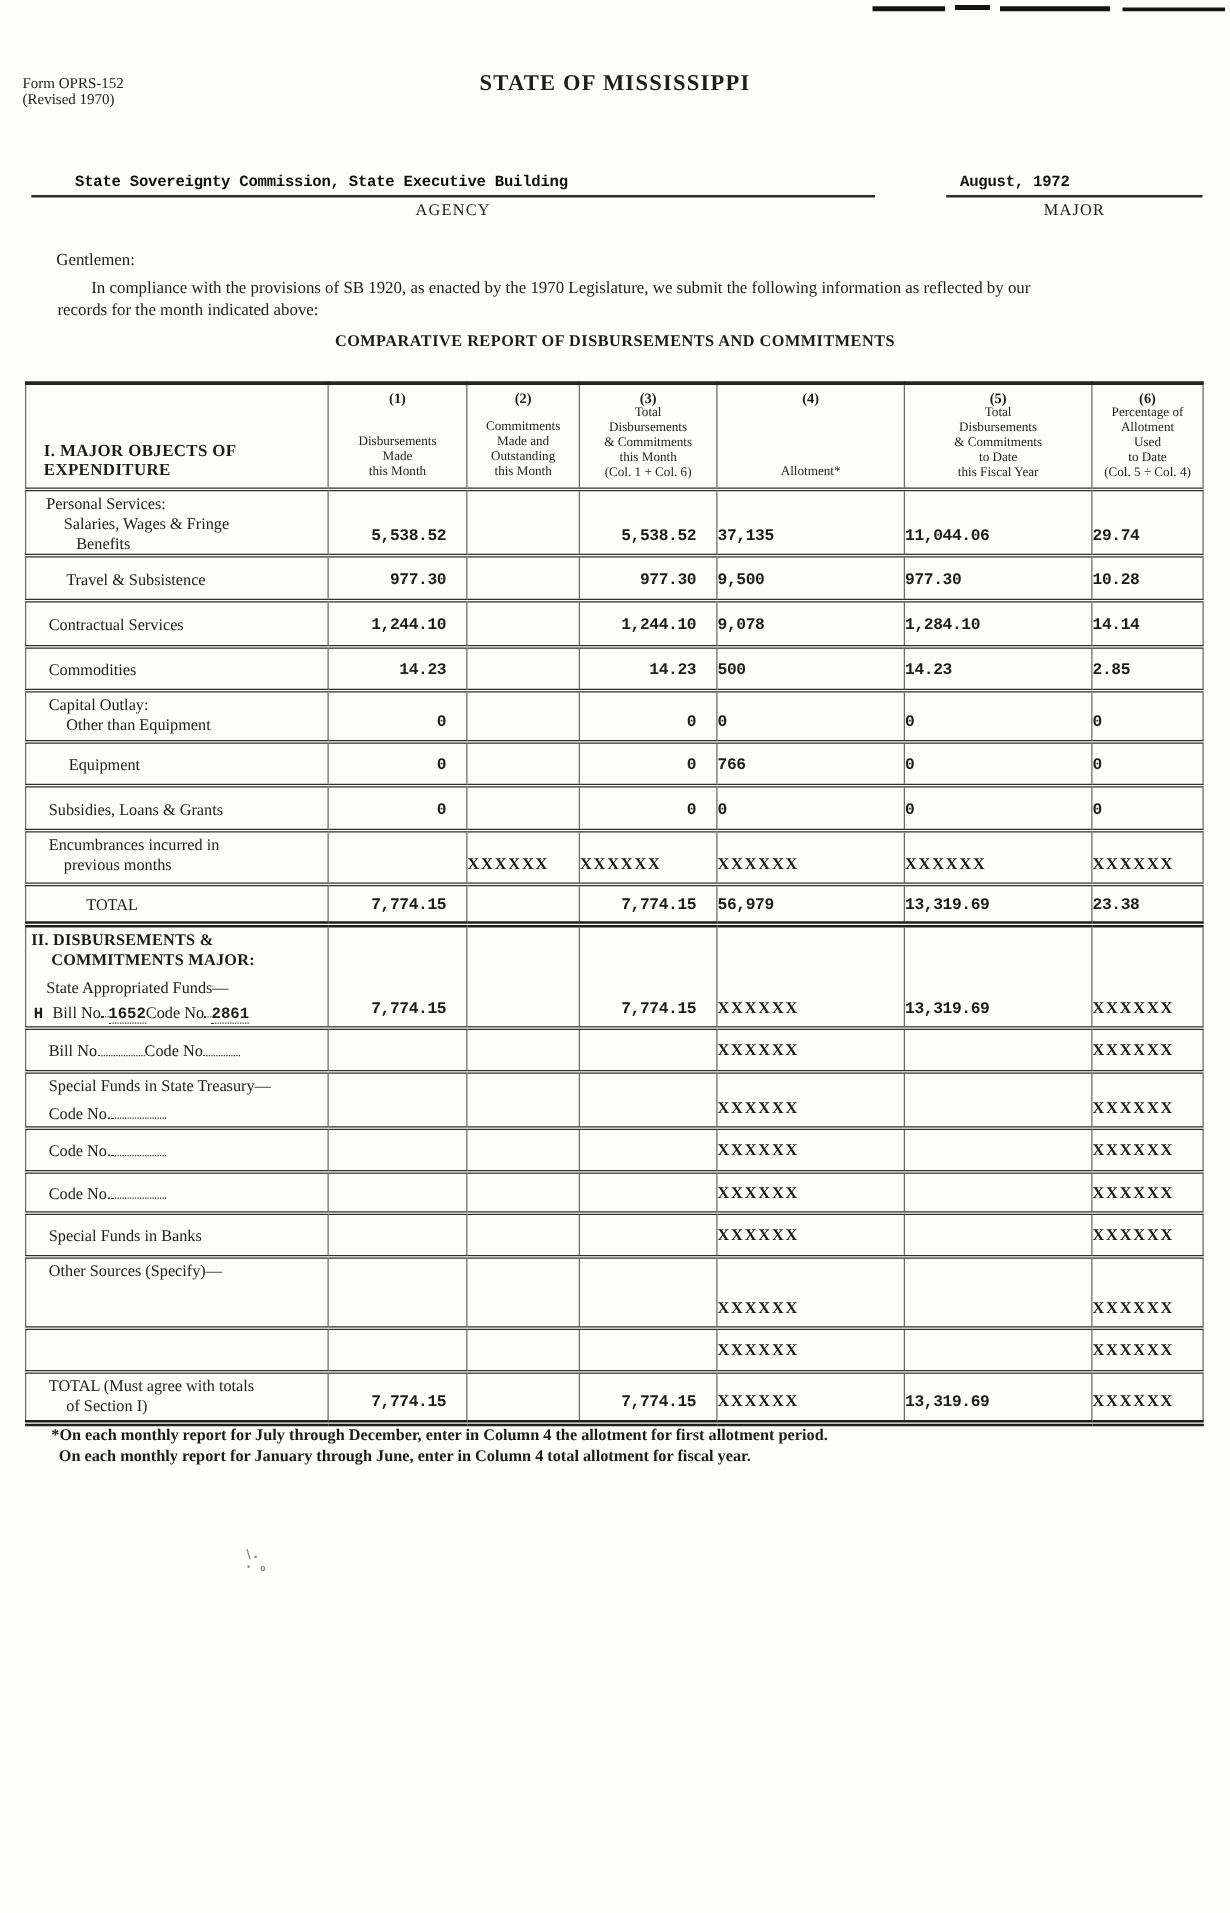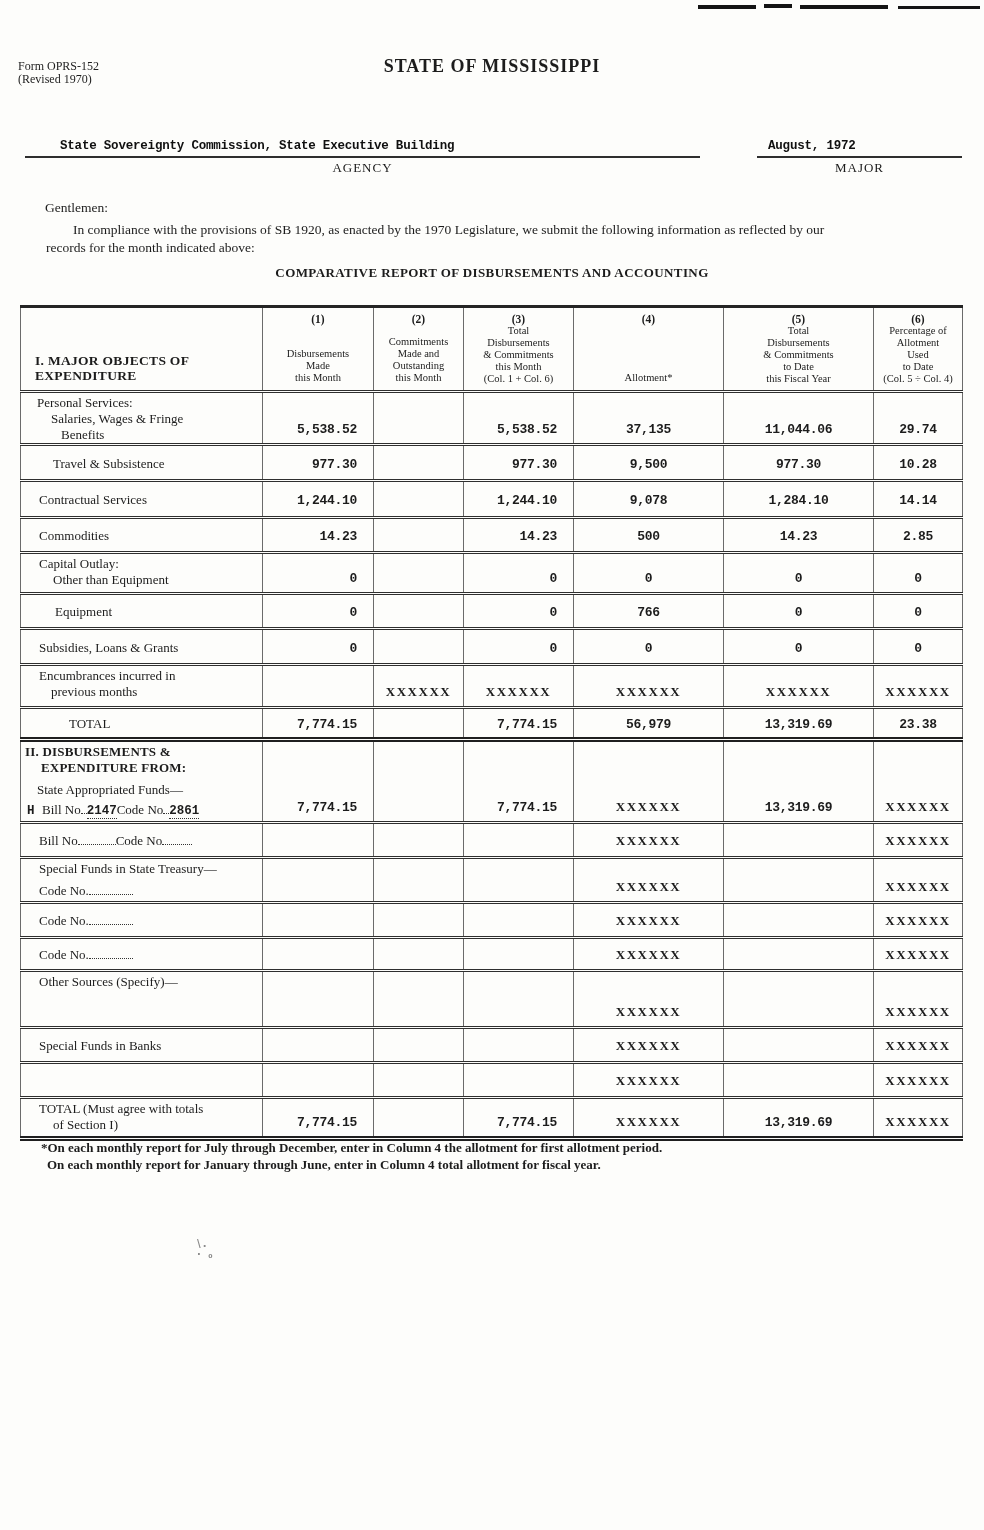--- a/index.html
+++ b/index.html
@@ -54,21 +54,21 @@
   .hwrap { display:flex; flex-direction:column; justify-content:space-between; height:82px; }
   .hnum { padding-top:5px; text-align:center; font:700 11.5px "Liberation Serif", serif; }
   .hdesc { padding-bottom:6px; text-align:center; font:400 10.5px "Liberation Serif", serif; line-height:12px; }
 
   .labcell { padding-top:2px; }
   .vtop { vertical-align:top; }
   .vmid { vertical-align:middle; }
   .v-bot { vertical-align:bottom; padding-bottom:6px; }
   .v-mid { vertical-align:middle; }
   .a-right { text-align:right; padding-right:16px; }
-  .a-center { text-align:center; }
+  .a-center { }
 
   .lab-line { line-height:14.5px; white-space:nowrap; }
   .lab-bold { font-weight:700; letter-spacing:0.2px; }
   .seg-p { font:400 13px "Liberation Serif", serif; }
   .lab-bold .seg-p { font-weight:700; }
   .seg-t { font:700 12.5px "Liberation Mono", monospace; }
   .seg-u { border-bottom:1px dotted #333; }
   .seg-bl { display:inline-block; border-bottom:1px dotted #333; height:12px; }
   .val-typed { font:700 13px "Liberation Mono", monospace; letter-spacing:-0.3px; }
   .xmark { font:700 13px "Liberation Serif", serif; letter-spacing:1.5px; }
@@ -99,21 +99,21 @@
   <div class="agency-caption">AGENCY</div>
   <div class="month-value typed">August, 1972</div>
   <div class="month-rule"></div>
   <div class="month-caption">MAJOR</div>
 
   <div class="salutation">Gentlemen:</div>
   <div class="body-par">
     <div class="ind">In compliance with the provisions of SB 1920, as enacted by the 1970 Legislature, we submit the following information as reflected by our</div>
     <div>records for the month indicated above:</div>
   </div>
-  <div class="table-title">COMPARATIVE REPORT OF DISBURSEMENTS AND ACCOUNTING</div>
+  <div class="table-title">COMPARATIVE REPORT OF DISBURSEMENTS AND COMMITMENTS</div>
 
   <table class="reporttable">
       <colgroup>
         <col style="width: 242px;">
         <col style="width: 111px;">
         <col style="width: 90px;">
         <col style="width: 110px;">
         <col style="width: 150px;">
         <col style="width: 150px;">
         <col style="width: 89px;">
@@ -291,23 +291,23 @@
           <td class="a-right v-mid"><span class="val-typed">7,774.15</span></td>
           <td class="a-right v-mid"></td>
           <td class="a-right v-mid"><span class="val-typed">7,774.15</span></td>
           <td class="a-center v-mid"><span class="val-typed">56,979</span></td>
           <td class="a-center v-mid"><span class="val-typed">13,319.69</span></td>
           <td class="a-center v-mid"><span class="val-typed">23.38</span></td>
         </tr>
         <tr class="bn" style="height: 83px;">
           <td class="labcell vtop">
             <div class="lab-line lab-bold" style="padding-left: 4px;"><span class="seg-p">II. DISBURSEMENTS &amp;</span></div>
-            <div class="lab-line lab-bold" style="padding-left: 20px;"><span class="seg-p">EXPENDITURE FROM:</span></div>
+            <div class="lab-line lab-bold" style="padding-left: 20px;"><span class="seg-p">COMMITMENTS MAJOR:</span></div>
             <div class="lab-line" style="padding-left: 16px; margin-top: 6px;"><span class="seg-p">State Appropriated Funds—</span></div>
-            <div class="lab-line" style="padding-left: 6px; margin-top: 4px;"><span class="seg-t">H </span><span class="seg-p">Bill No</span><span class="seg-bl" style="width: 6px;"></span><span class="seg-t seg-u">2147</span><span class="seg-p">Code No</span><span class="seg-bl" style="width: 6px;"></span><span class="seg-t seg-u">2861</span></div>
+            <div class="lab-line" style="padding-left: 6px; margin-top: 4px;"><span class="seg-t">H </span><span class="seg-p">Bill No</span><span class="seg-bl" style="width: 6px;"></span><span class="seg-t seg-u">1652</span><span class="seg-p">Code No</span><span class="seg-bl" style="width: 6px;"></span><span class="seg-t seg-u">2861</span></div>
           </td>
           <td class="a-right v-bot"><span class="val-typed">7,774.15</span></td>
           <td class="a-right v-bot"></td>
           <td class="a-right v-bot"><span class="val-typed">7,774.15</span></td>
           <td class="a-center v-bot"><span class="xmark">XXXXXX</span></td>
           <td class="a-center v-bot"><span class="val-typed">13,319.69</span></td>
           <td class="a-center v-bot"><span class="xmark">XXXXXX</span></td>
         </tr>
         <tr class="bn" style="height: 35px;">
           <td class="labcell vmid">
@@ -347,41 +347,41 @@
           <td class="labcell vmid">
             <div class="lab-line" style="padding-left: 18px;"><span class="seg-p">Code No.</span><span class="seg-bl" style="width: 44px;"></span></div>
           </td>
           <td class="a-right v-mid"></td>
           <td class="a-right v-mid"></td>
           <td class="a-right v-mid"></td>
           <td class="a-center v-mid"><span class="xmark">XXXXXX</span></td>
           <td class="a-center v-mid"></td>
           <td class="a-center v-mid"><span class="xmark">XXXXXX</span></td>
         </tr>
+        <tr class="bn" style="height: 35px;">
+          <td class="labcell vmid">
+            <div class="lab-line" style="padding-left: 18px;"><span class="seg-p">Special Funds in Banks</span></div>
+          </td>
+          <td class="a-right v-mid"></td>
+          <td class="a-right v-mid"></td>
+          <td class="a-right v-mid"></td>
+          <td class="a-center v-mid"><span class="xmark">XXXXXX</span></td>
+          <td class="a-center v-mid"></td>
+          <td class="a-center v-mid"><span class="xmark">XXXXXX</span></td>
+        </tr>
         <tr class="bn" style="height: 57px;">
           <td class="labcell vtop">
             <div class="lab-line" style="padding-left: 18px;"><span class="seg-p">Other Sources (Specify)—</span></div>
           </td>
           <td class="a-right v-bot"></td>
           <td class="a-right v-bot"></td>
           <td class="a-right v-bot"></td>
           <td class="a-center v-bot"><span class="xmark">XXXXXX</span></td>
           <td class="a-center v-bot"></td>
           <td class="a-center v-bot"><span class="xmark">XXXXXX</span></td>
-        </tr>
-        <tr class="bn" style="height: 35px;">
-          <td class="labcell vmid">
-            <div class="lab-line" style="padding-left: 18px;"><span class="seg-p">Special Funds in Banks</span></div>
-          </td>
-          <td class="a-right v-mid"></td>
-          <td class="a-right v-mid"></td>
-          <td class="a-right v-mid"></td>
-          <td class="a-center v-mid"><span class="xmark">XXXXXX</span></td>
-          <td class="a-center v-mid"></td>
-          <td class="a-center v-mid"><span class="xmark">XXXXXX</span></td>
         </tr>
         <tr class="bn" style="height: 35px;">
           <td class="labcell vmid"></td>
           <td class="a-right v-mid"></td>
           <td class="a-right v-mid"></td>
           <td class="a-right v-mid"></td>
           <td class="a-center v-mid"><span class="xmark">XXXXXX</span></td>
           <td class="a-center v-mid"></td>
           <td class="a-center v-mid"><span class="xmark">XXXXXX</span></td>
         </tr>

